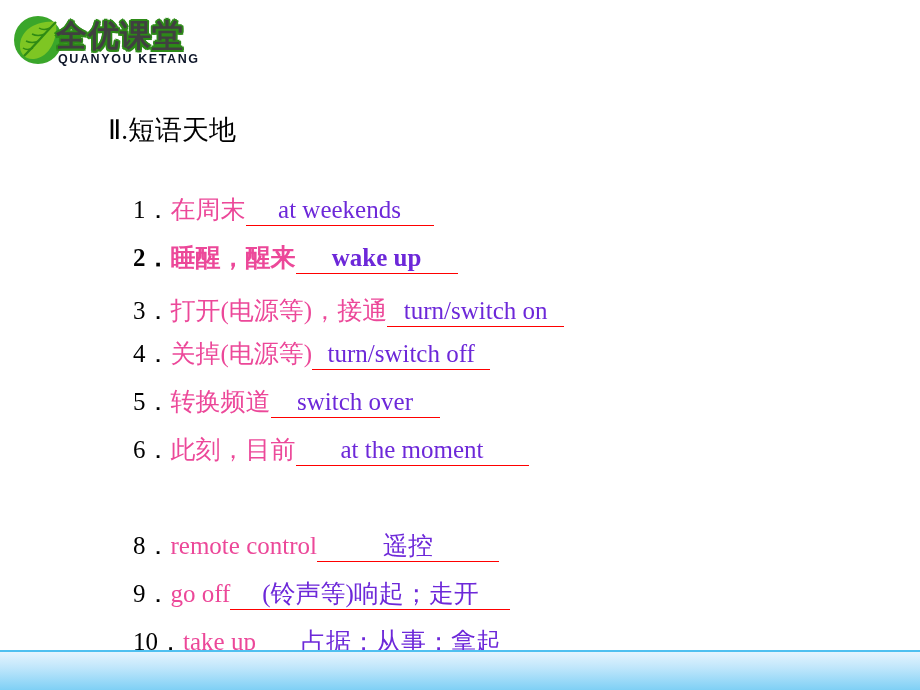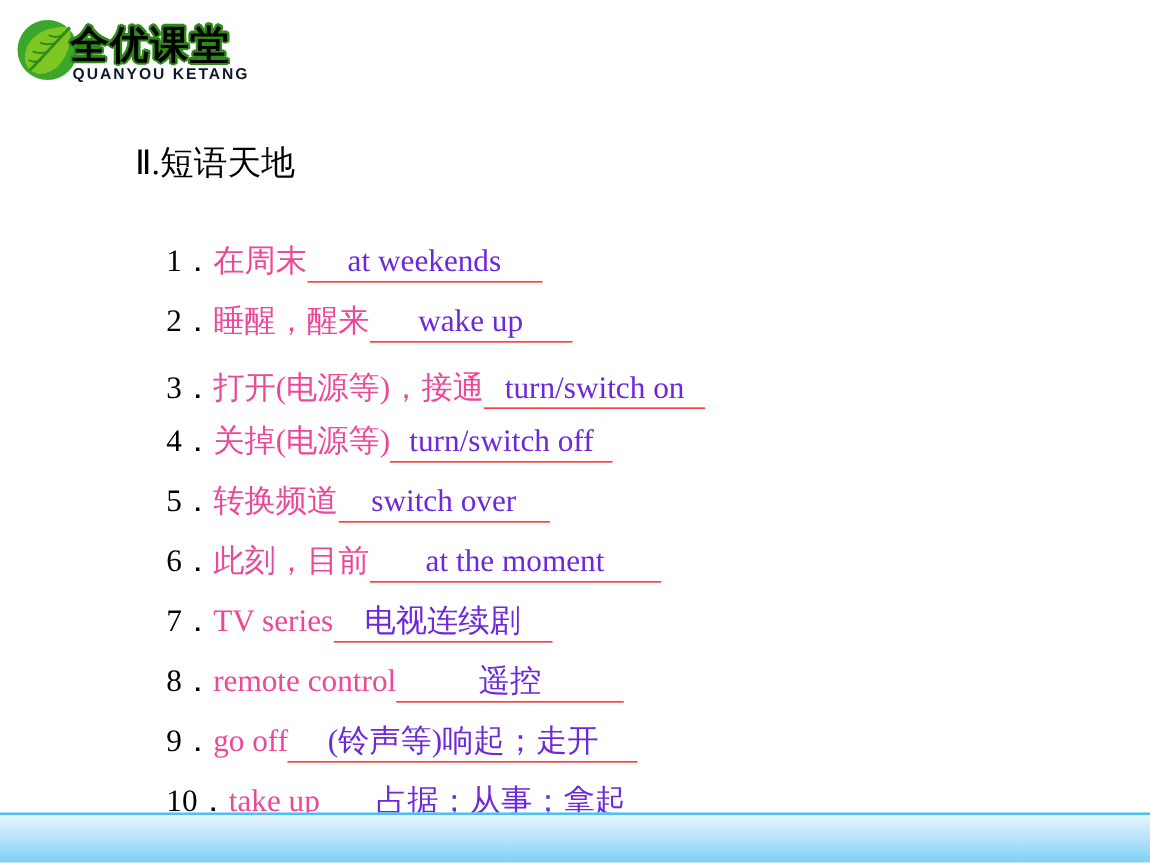--- a/index.html
+++ b/index.html
@@ -38,21 +38,21 @@
     width: 52px;
     height: 52px;
   }
   .logo-main {
     position: absolute;
     left: 44px;
     top: 3px;
     font-family: "Liberation Sans", sans-serif;
     font-size: 31px;
     font-weight: bold;
-    color: #000000;
+    color: #404040;
     letter-spacing: 1px;
     text-shadow:
       -1.5px -1.5px 0 #2d8a18,
        1.5px -1.5px 0 #2d8a18,
       -1.5px  1.5px 0 #2d8a18,
        1.5px  1.5px 0 #2d8a18,
        0px   -1.8px 0 #2d8a18,
        0px    1.8px 0 #2d8a18,
       -1.8px  0px   0 #2d8a18,
        1.8px  0px   0 #2d8a18;
@@ -162,43 +162,40 @@
 </div>
 
 <div class="content">
 
   <div class="section-title">Ⅱ.短语天地</div>
 
   <div class="item" id="item0" style="top:83px;">
     <span class="num">1．</span><span class="zh">在周末</span><span class="answer" style="width:188px;">at weekends</span>
   </div>
 
-  <div class="item" id="item1" style="top:131px;">
+  <div class="item" id="item1" style="top:131px;font-weight:bold;">
     <span class="num">2．</span><span class="zh">睡醒，醒来</span><span class="answer" style="width:162px;">wake up</span>
   </div>
 
   <div class="item" id="item2" style="top:184px;">
     <span class="num">3．</span><span class="zh">打开(电源等)，接通</span><span class="answer" style="width:177px;">turn/switch on</span>
   </div>
 
   <div class="item" id="item3" style="top:227px;">
     <span class="num">4．</span><span class="zh">关掉(电源等)</span><span class="answer" style="width:178px;">turn/switch off</span>
   </div>
 
   <div class="item" id="item4" style="top:275px;">
     <span class="num">5．</span><span class="zh">转换频道</span><span class="answer" style="width:169px;">switch over</span>
   </div>
 
   <div class="item" id="item5" style="top:323px;">
     <span class="num">6．</span><span class="zh">此刻，目前</span><span class="answer" style="width:233px;">at the moment</span>
   </div>
 
-  <div class="item" id="item6" style="top:371px;">
-    <span class="num">7．</span><span class="zh">TV series</span><span class="answer" style="width:175px;">电视连续剧</span>
-  </div>
 
   <div class="item" id="item7" style="top:419px;">
     <span class="num">8．</span><span class="zh">remote control</span><span class="answer" style="width:182px;">遥控</span>
   </div>
 
   <div class="item" id="item8" style="top:467px;">
     <span class="num">9．</span><span class="zh">go off</span><span class="answer" style="width:280px;">(铃声等)响起；走开</span>
   </div>
 
   <div class="item" id="item9" style="top:515px;">

